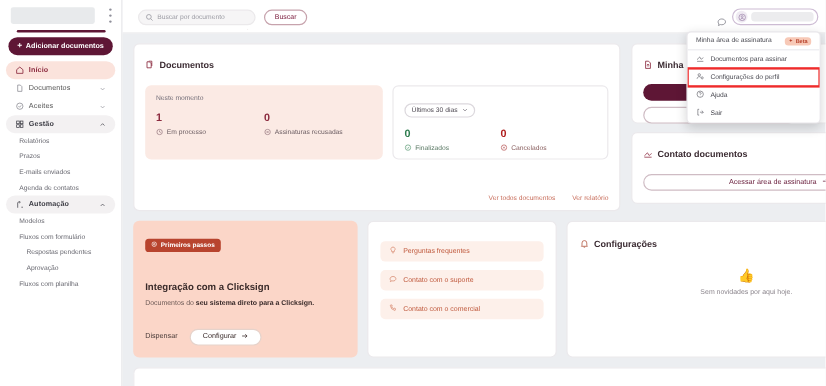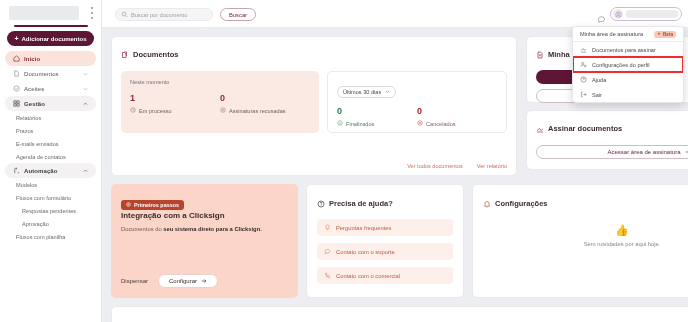--- a/index.html
+++ b/index.html
@@ -149,21 +149,21 @@
   
   .onboard-card {
     position: absolute; left: 9px; top: 156px; width: 187px; height: 114px;
     background: #fbd6c8; border-radius: 5px; padding: 9px 10px;
   }
   .badge {
     display: inline-flex; align-items: center; gap: 3px;
     background: #b8442e; color: #fff; border-radius: 3px;
     padding: 2px 5px; font-size: 5.4px; font-weight: bold;
   }
-  .onboard-h { font-size: 8px; font-weight: bold; color: #3a2b2a; margin-top: 0; }
+  .onboard-h { font-size: 8px; font-weight: bold; color: #3a2b2a; margin-top: 24px; }
   .onboard-p { font-size: 5.8px; color: #6d5a56; margin-top: 5px; line-height: 1.55; }
   .onboard-p b { color: #3a2b2a; }
   .onboard-actions { position: absolute; left: 10px; bottom: 10px; right: 10px; display: flex; align-items: center; gap: 10px; }
   .link-plain { font-size: 6px; color: #4a3b38; cursor: pointer; }
   .btn-white {
     height: 14px; padding: 0 10px; background: #fff; border: 1px solid #e6d3cb;
     border-radius: 8px; font-size: 6px; color: #3a2b2a;
     display: flex; align-items: center; gap: 4px; cursor: pointer;
   }
 
@@ -488,21 +488,21 @@
     </section>
 
     <section class="card sign-card">
       <div class="card-title">
         <span>
           <svg viewBox="0 0 16 16" fill="none" stroke="#8c2b3f" stroke-width="1.3">
               <path d="M2 12c2-1 3-5 5-5s1 4 3 4 2-3 4-3"></path>
               <path d="M2 14h12"></path>
             </svg>
         </span>
-        <span class="t">Assinar documentos</span>
+        <span class="t">Contato documentos</span>
       </div>
       <div class="btn-outline" style="margin-top:8px">
         <span>Acessar área de assinatura</span>
         <span>
           <svg viewBox="0 0 16 16" width="6" height="6" fill="none" stroke="#6c2340" stroke-width="1.7">
               <path d="M2 8h11M9 4l4 4-4 4"></path>
             </svg>
         </span>
       </div>
     </section>
@@ -528,30 +528,20 @@
           <span>
             <svg viewBox="0 0 16 16" width="6" height="6" fill="none" stroke="#3a2b2a" stroke-width="1.7">
                 <path d="M2 8h11M9 4l4 4-4 4"></path>
               </svg>
           </span>
         </span>
       </div>
     </section>
 
     <section class="card help-card">
-      <div class="card-title">
-        <span>
-          <svg viewBox="0 0 16 16" fill="none" stroke="#3b2b32" stroke-width="1.3">
-              <circle cx="8" cy="8" r="6"></circle>
-              <path d="M6.4 6.2a1.7 1.7 0 113 1.1c-.7.5-1.4.8-1.4 1.7"></path>
-              <circle cx="8" cy="11.4" r=".6" fill="#3b2b32" stroke="none"></circle>
-            </svg>
-        </span>
-        <span class="t">Precisa de ajuda?</span>
-      </div>
       <div class="help-item">
         <span>
           <svg viewBox="0 0 16 16" fill="none" stroke="#d48064" stroke-width="1.3">
               <path d="M8 2a4 4 0 00-2.4 7.2V11h4.8V9.2A4 4 0 008 2z"></path>
               <path d="M6.5 13h3"></path>
             </svg>
         </span>
         <span>Perguntas frequentes</span>
       </div>
       <div class="help-item">

